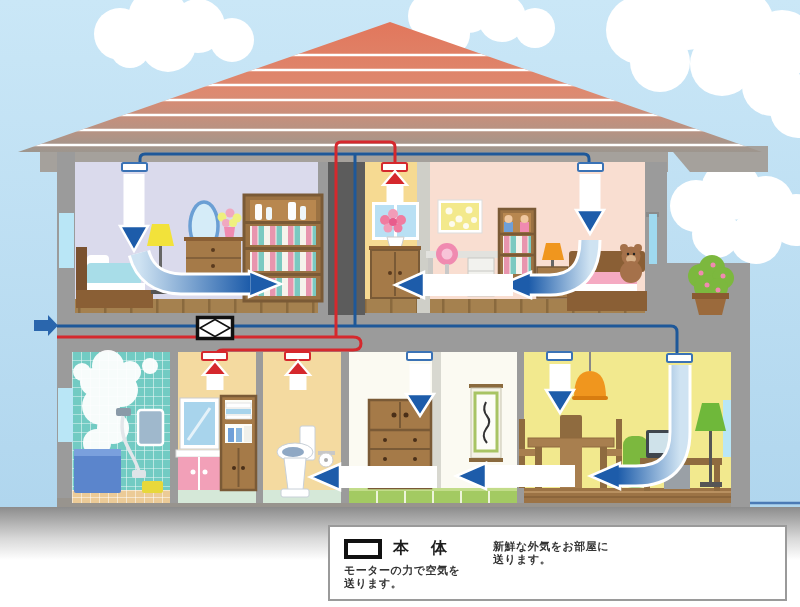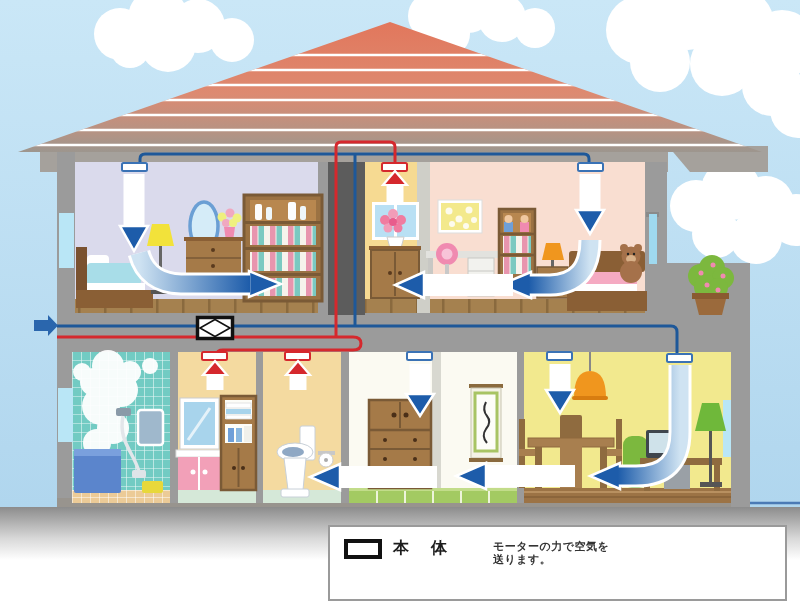--- a/index.html
+++ b/index.html
@@ -546,21 +546,25 @@
     <path d="M298,390 V374" stroke="url(#gRedUp)" stroke-width="12" fill="none"></path>
   </g>
 </svg>
 
   <div class="legend">
     <div class="legend-item li-0">
       <div class="legend-head">
         <span class="swatch swatch-main"></span>
         <span class="legend-label">本　体</span>
       </div>
-    </div>
-    <div class="legend-item li-1">
       <div class="legend-desc">
         <div>モーターの力で空気を</div>
         <div>送ります。</div>
       </div>
     </div>
+    <div class="legend-item li-1">
+      <div class="legend-desc">
+        <div>新鮮な外気をお部屋に</div>
+        <div>送ります。</div>
+      </div>
+    </div>
   </div>
 </div>
 
 </body></html>

